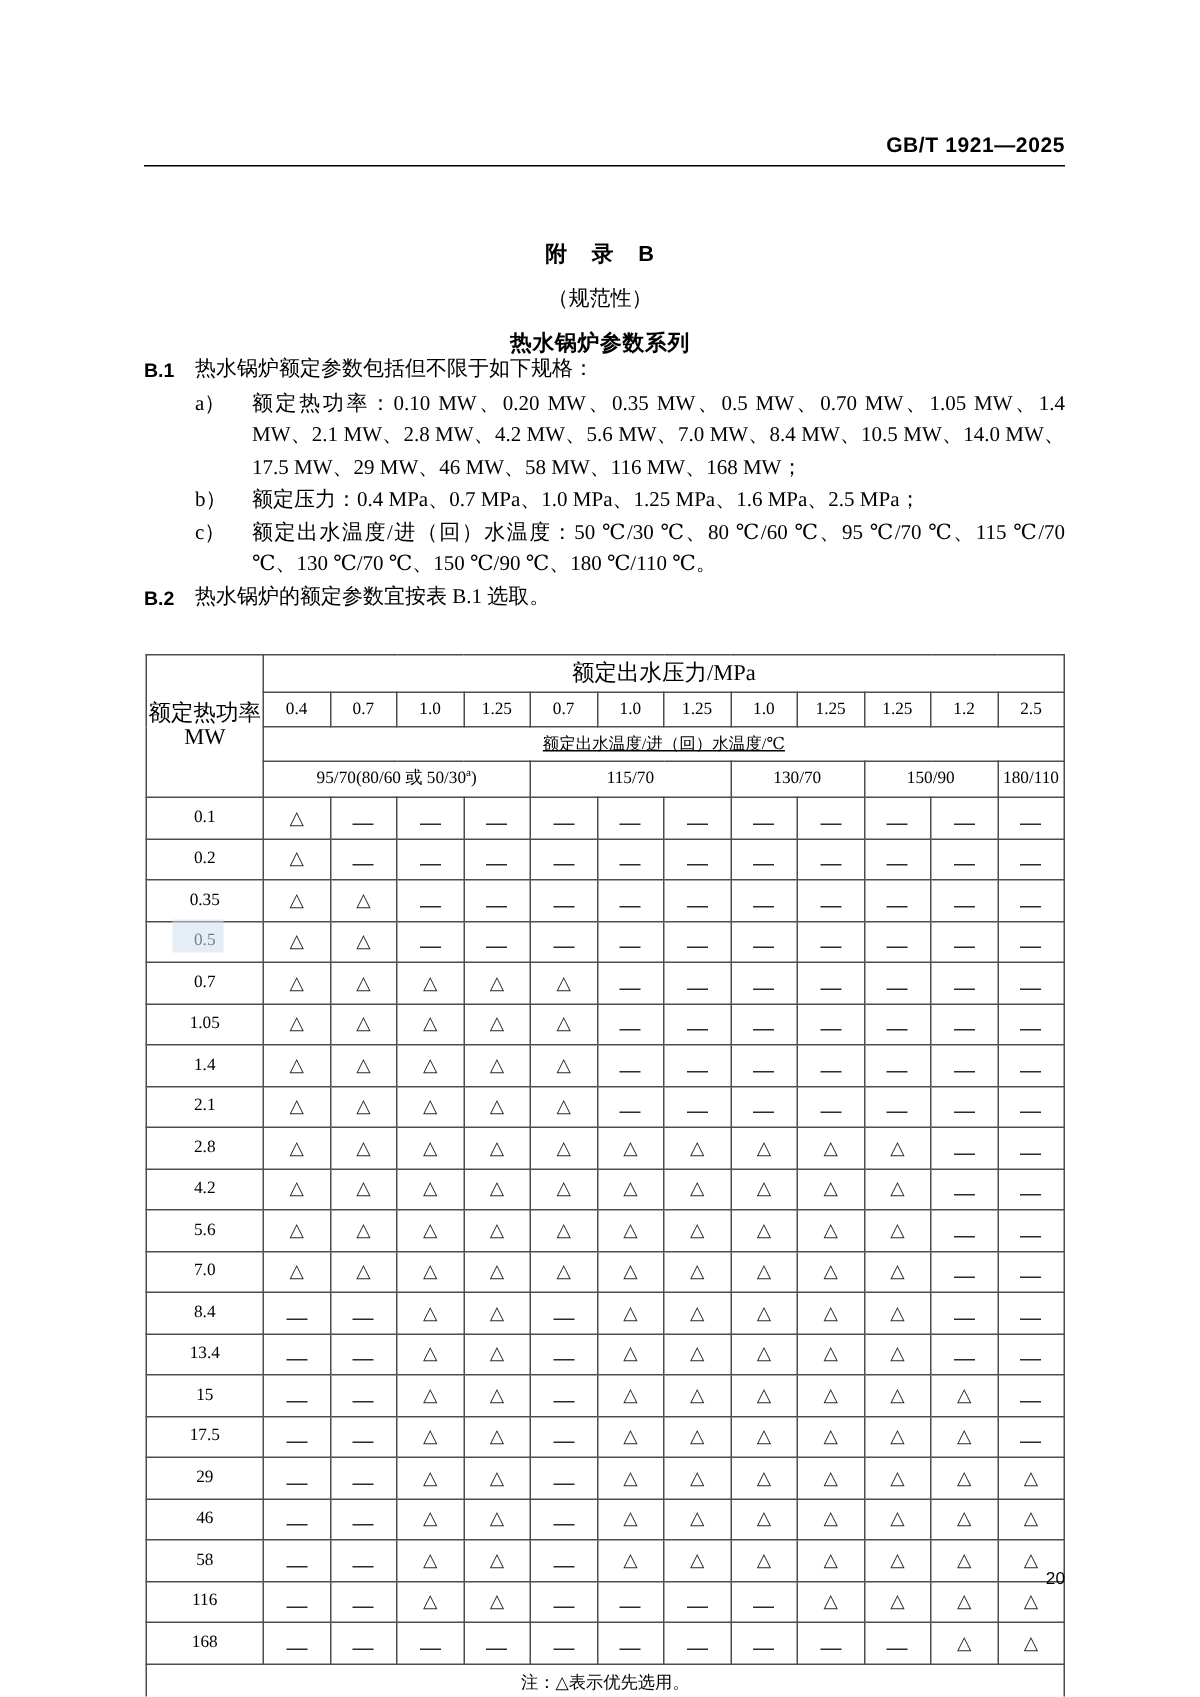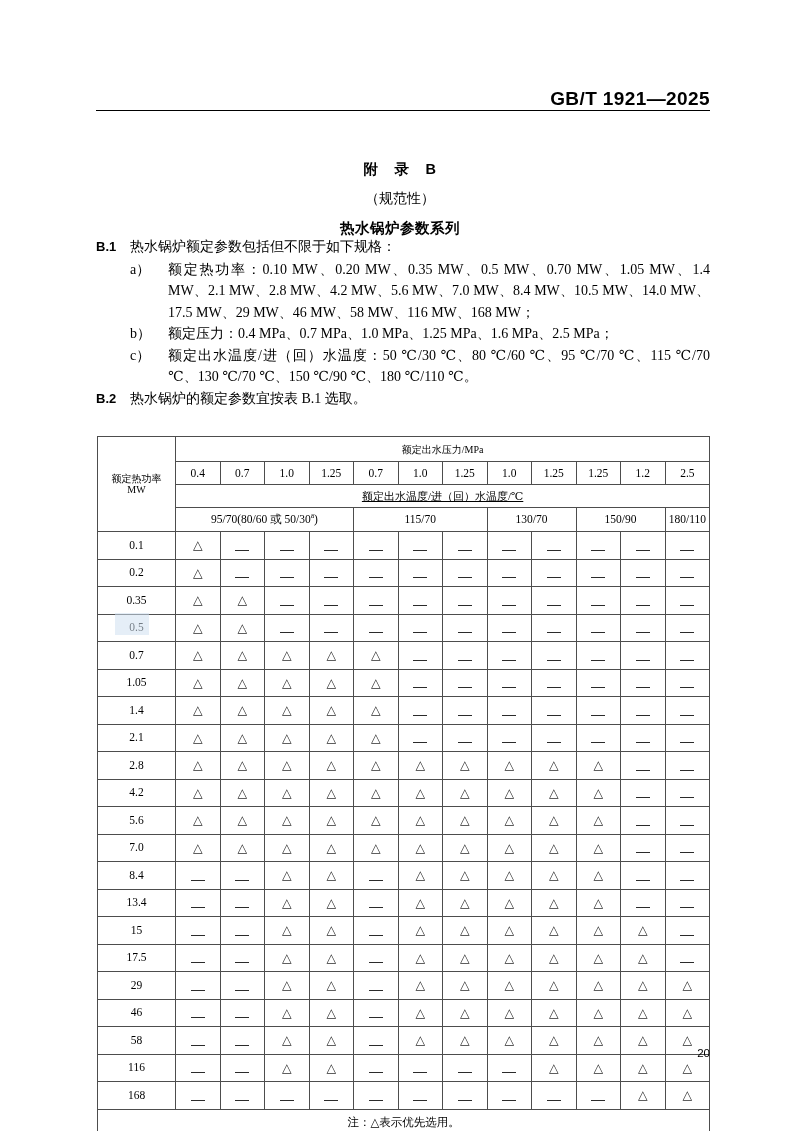--- a/index.html
+++ b/index.html
@@ -29,21 +29,21 @@
     left: 96px;
     right: 90px;
     height: 26px;
   }
   .hdr-std {
     position: absolute;
     right: 0;
     top: 0;
     font-family: "Liberation Sans", "DejaVu Sans", sans-serif;
     font-weight: bold;
-    font-size: 19px;
+    font-size: 14px;
     letter-spacing: 0.4px;
     white-space: nowrap;
   }
   .hdr-rule {
     position: absolute;
     left: 0;
     right: 0;
     top: 22px;
     border-bottom: 1.6px solid #000;
   }
@@ -149,21 +149,21 @@
   }
   table.param td, table.param th {
     border: 0.7px solid #4d4d4d;
     text-align: center;
     vertical-align: middle;
     font-weight: normal;
     padding: 0;
     line-height: 1.1;
   }
   .outer-top td, .outer-top th { border-top: 1.4px solid #000; }
-  tr.hdr-r1 th { height: 24px; font-size: 10px; }
+  tr.hdr-r1 th { height: 24px; font-size: 15px; }
   tr.hdr-r2 th { height: 22px; font-size: 11.5px; }
   tr.hdr-r3 th { height: 22px; font-size: 11px; text-decoration: underline; }
   tr.hdr-r4 th { height: 23px; font-size: 11.5px; }
   th.rowhead {
     font-size: 12px;
     line-height: 17px;
     padding: 0 2px;
   }
   tr.datarow td { height: 26.5px; }
   td.rowlabel { font-size: 11.5px; }

